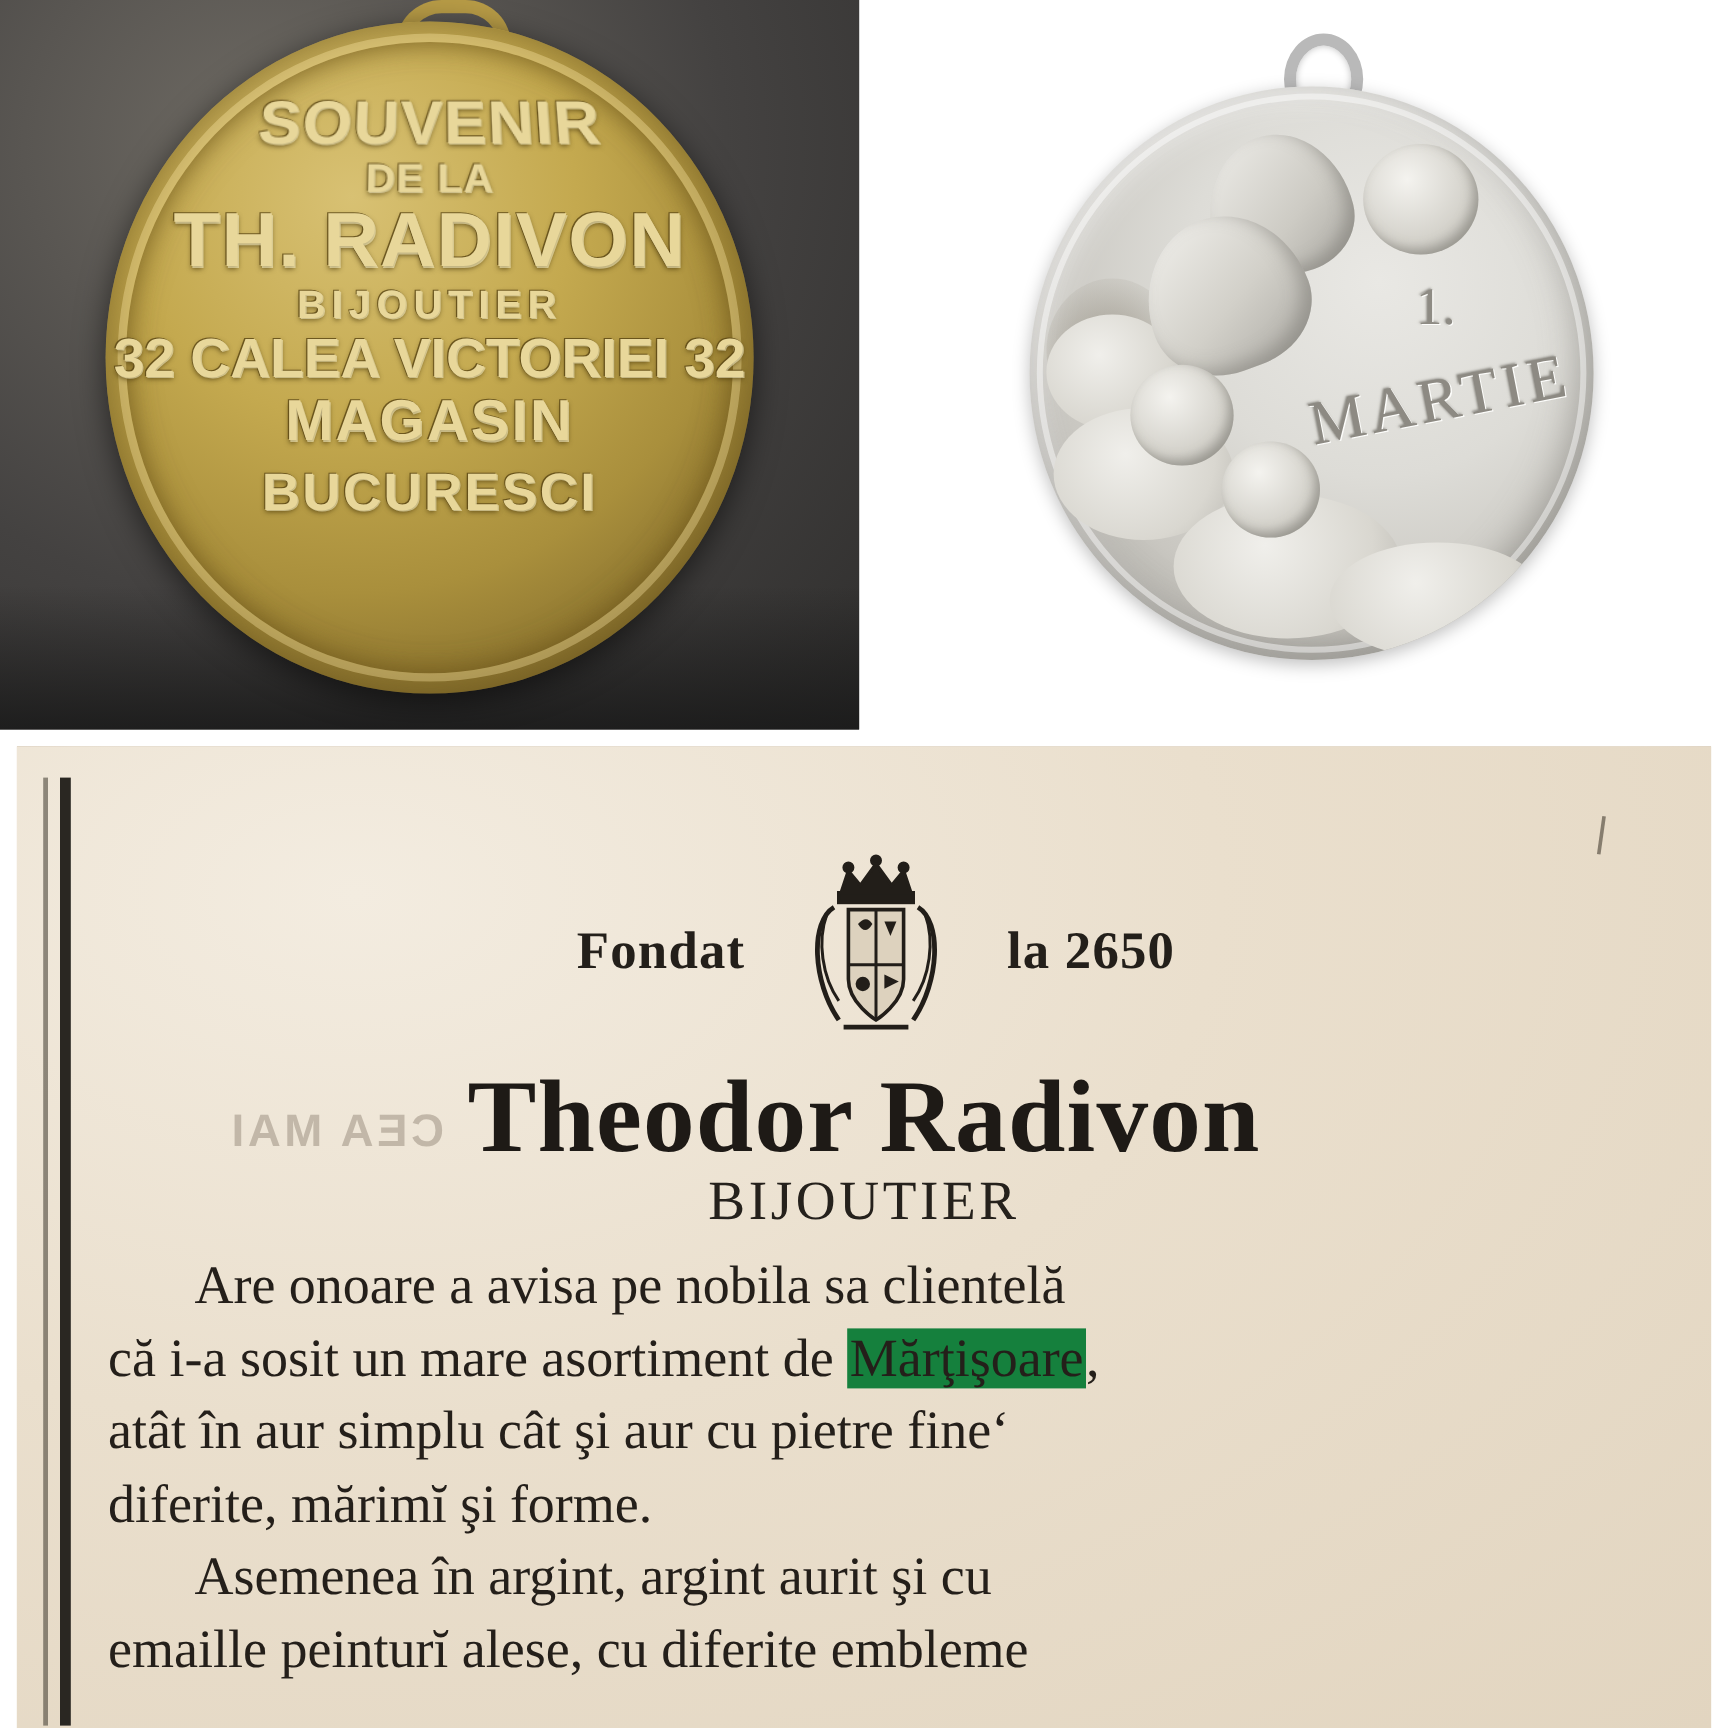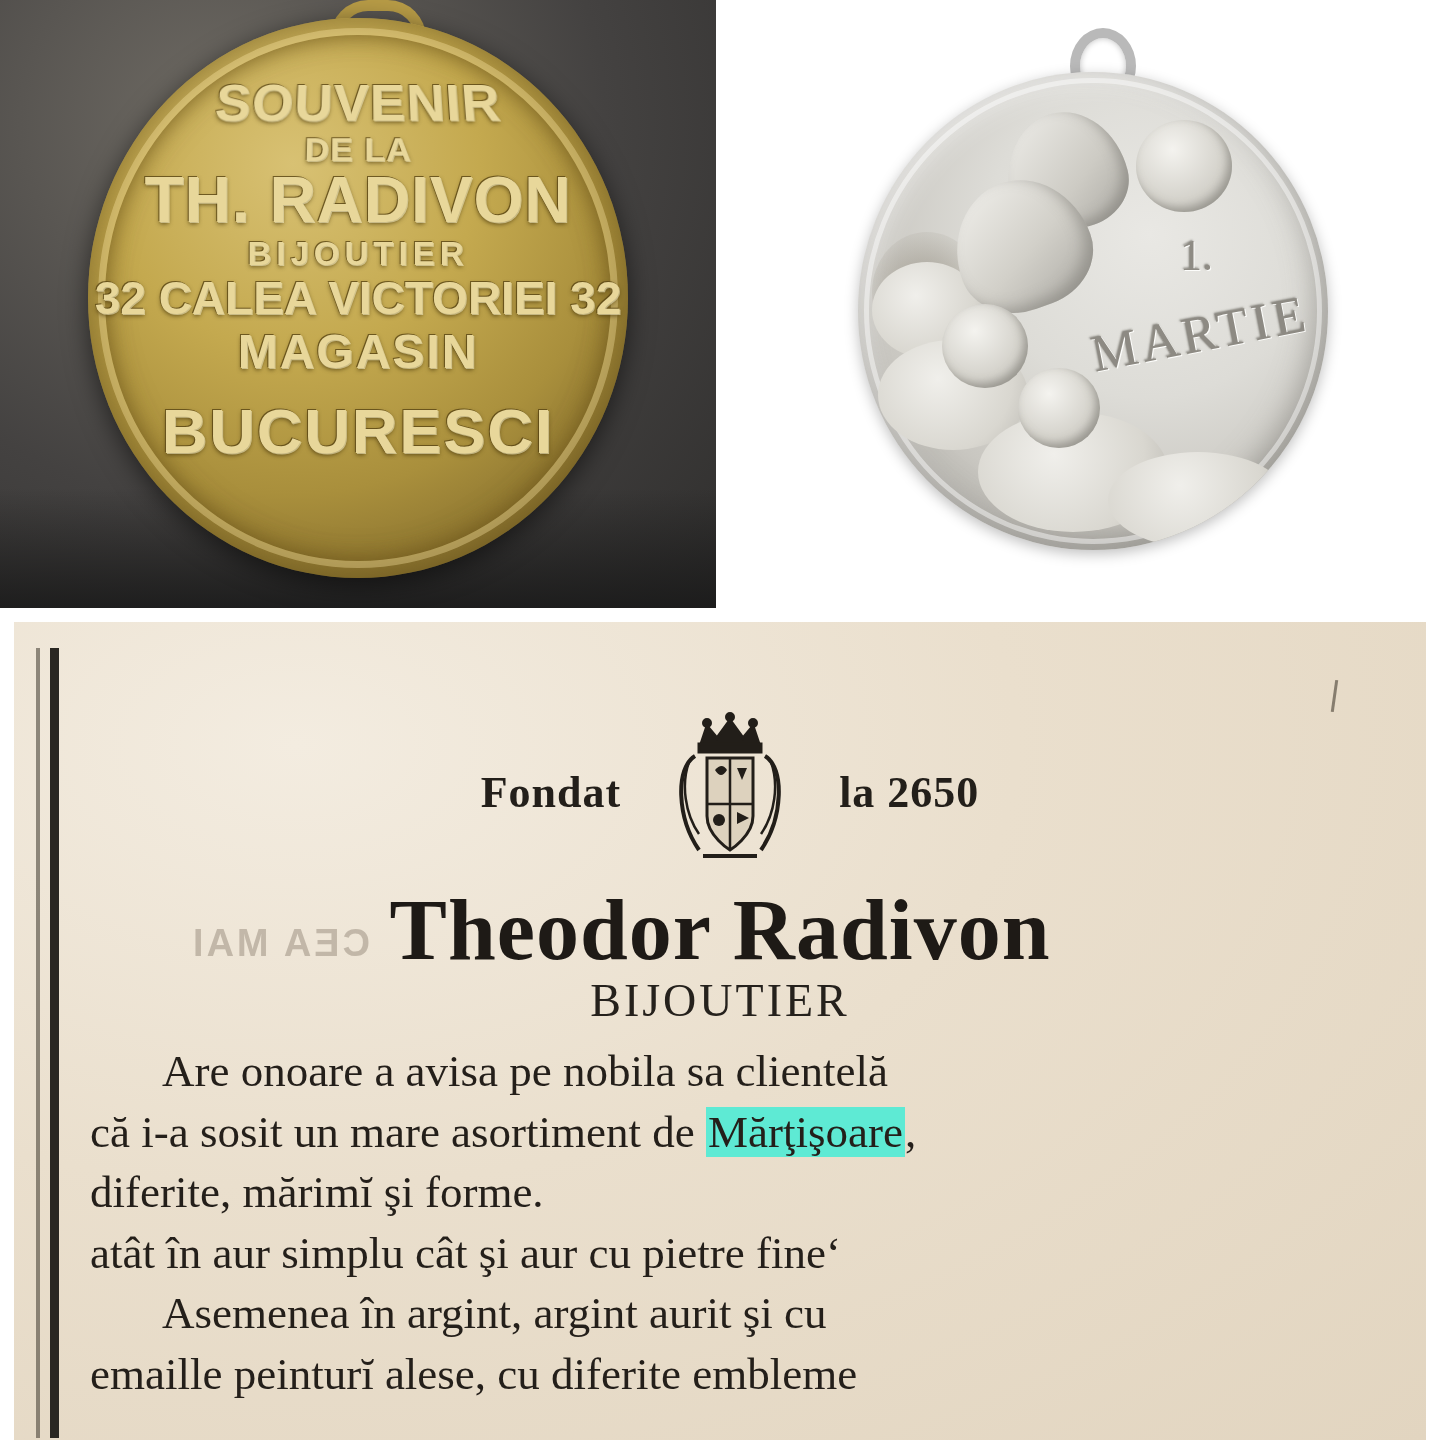--- a/index.html
+++ b/index.html
@@ -89,21 +89,21 @@
     line-height: 1.02;
   }
   .gold-text div { white-space: nowrap; }
   .gt-1 { font-size: 53px; transform: perspective(400px) rotateX(16deg); }
   .gt-2 { font-size: 34px; margin-top: 2px; transform: perspective(400px) rotateX(10deg); }
   .gt-3 { font-size: 64px; margin-top: 1px; }
   .gt-4 { font-size: 33px; margin-top: 4px; letter-spacing: 5px; }
   .gt-5 { font-size: 46px; margin-top: 4px; letter-spacing: 0px; }
   .gt-6 { font-size: 48px; margin-top: 6px; letter-spacing: 2px; }
   .gt-7 { font-size: 48px; margin-top: 6px; letter-spacing: 2px; }
-  .gt-8 { font-size: 63px; margin-top: 22px; letter-spacing: 2px; }
+  .gt-8 { font-size: 44px; margin-top: 12px; letter-spacing: 2px; }
 
   
   .panel-silver {
     position: absolute;
     left: 726px;
     top: 0;
     width: 714px;
     height: 620px;
     background: #ffffff;
     overflow: hidden;
@@ -309,21 +309,21 @@
     font-size: 45px;
     line-height: 1.30;
     color: #241f1a;
   }
   .ad-body p {
     margin: 0 0 2px 0;
     text-align: justify;
   }
   .ad-body p.indent { text-indent: 72px; }
   .hl {
-    background: #5eead4;
+    background: #15803d;
     padding: 0 2px;
   }
 </style>
 </head>
 <body>
 
 <div class="collage">
 
   <div class="panel-gold">
     <div class="gold-bg"></div>
@@ -405,24 +405,24 @@
     <div class="ad-sub">BIJOUTIER</div>
 
     <div class="ad-body">
       <p class="indent">
         <span>Are onoare a avisa pe nobila sa clientelă</span>
       </p>
       <p>
         <span>că i-a sosit un mare asortiment de </span><span class="hl">Mărţişoare</span><span>,</span>
       </p>
       <p>
+        <span>atât în aur simplu cât şi aur cu pietre fine‘</span>
+      </p>
+      <p>
         <span>diferite, mărimĭ şi forme.</span>
-      </p>
-      <p>
-        <span>atât în aur simplu cât şi aur cu pietre fine‘</span>
       </p>
       <p class="indent">
         <span>Asemenea în argint, argint aurit şi cu</span>
       </p>
       <p>
         <span>emaille peinturĭ alese, cu diferite embleme</span>
       </p>
     </div>
   </div>
 

